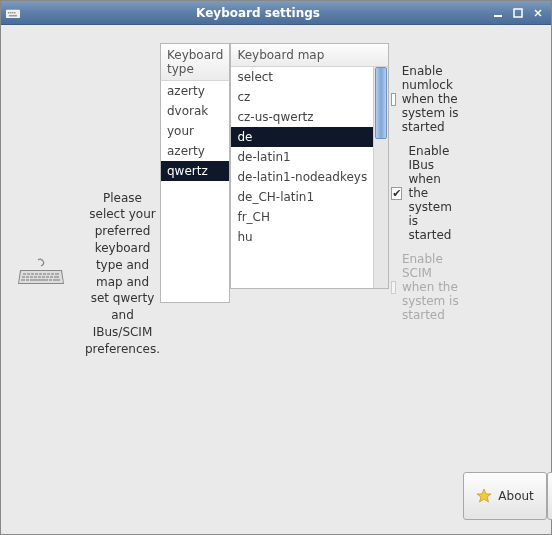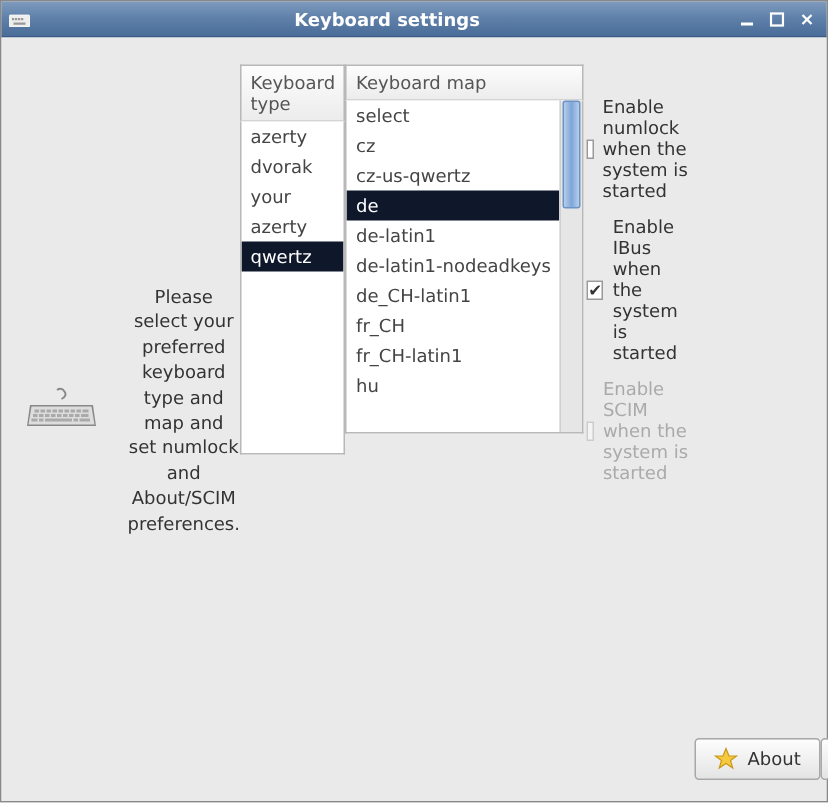--- a/index.html
+++ b/index.html
@@ -166,21 +166,21 @@
   }
   .buttons-row {
     display: flex;
     align-items: center;
     margin-top: auto;
   }
   .btn {
     display: flex;
     align-items: center;
     gap: 6px;
-    padding: 5px 12px;
+    padding: 15px 12px;
     background: linear-gradient(to bottom, #fdfdfd, #e4e4e4);
     border: 1px solid #a8a8a8;
     border-radius: 3px;
     cursor: pointer;
     color: #333;
     min-width: 72px;
     justify-content: center;
   }
   .btn .icon {
     width: 16px;
@@ -260,21 +260,21 @@
             <rect x="36" y="18" width="5" height="2" fill="#aaa"></rect>
           <rect x="3" y="21" width="4" height="2" fill="#aaa"></rect>
             <rect x="8" y="21" width="3" height="2" fill="#aaa"></rect>
             <rect x="12" y="21" width="18" height="2" fill="#aaa"></rect>
             <rect x="31" y="21" width="3" height="2" fill="#aaa"></rect>
             <rect x="35" y="21" width="7" height="2" fill="#aaa"></rect>
         </svg>
       </div>
       <div class="intro-text">
         <span>Please select your preferred keyboard type and</span><br>
-        <span>map and set numlock and About/SCIM preferences.</span>
+        <span>map and set qwerty and IBus/SCIM preferences.</span>
       </div>
     </div>
 
     <div class="lists-row">
       <div class="list-panel">
         <div class="list-header">Keyboard type</div>
         <div class="list-wrap">
           <div class="list-body" id="type-list">
               <div class="list-item">azerty</div>
               <div class="list-item">dvorak</div>
@@ -289,21 +289,20 @@
         <div class="list-wrap">
           <div class="list-body" id="map-list">
               <div class="list-item">select</div>
               <div class="list-item">cz</div>
               <div class="list-item">cz-us-qwertz</div>
               <div class="list-item selected">de</div>
               <div class="list-item">de-latin1</div>
               <div class="list-item">de-latin1-nodeadkeys</div>
               <div class="list-item">de_CH-latin1</div>
               <div class="list-item">fr_CH</div>
-              <div class="list-item">fr_CH-latin1</div>
               <div class="list-item">hu</div>
             </div>
           <div class="scrollbar">
             <div class="scrollbar-thumb"></div>
           </div>
         </div>
       </div>
     </div>
 
     <div class="checks">

